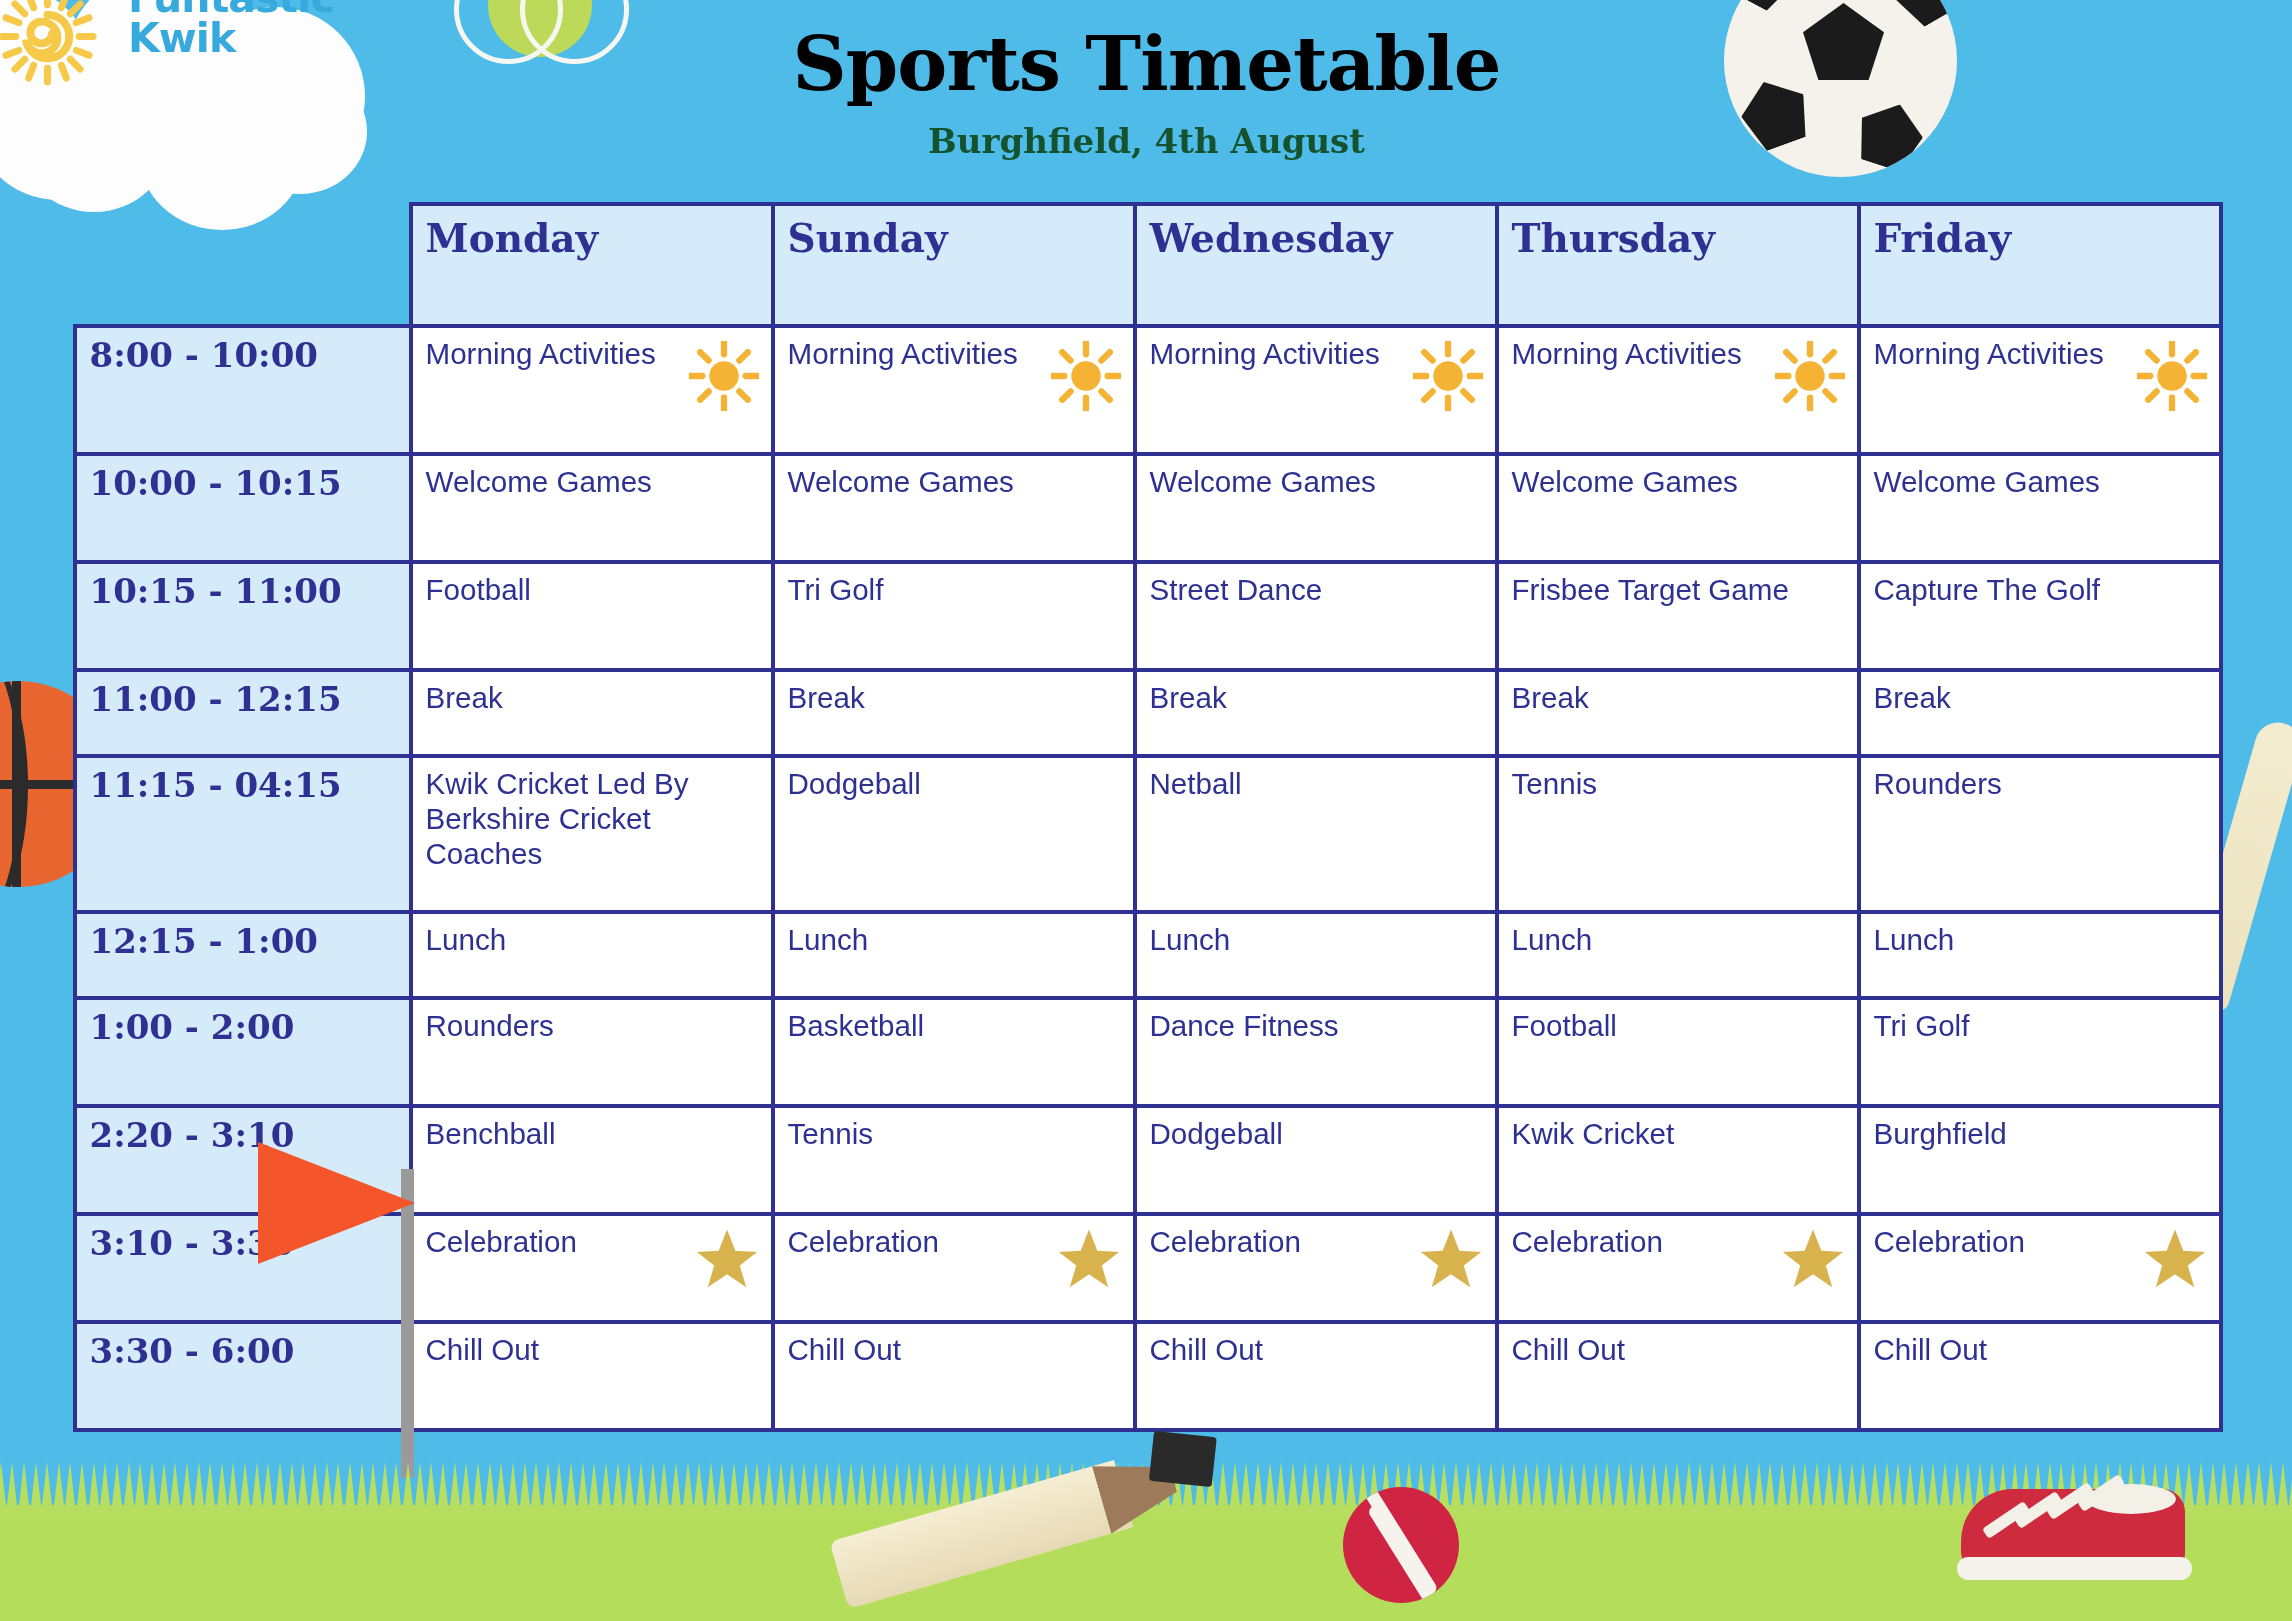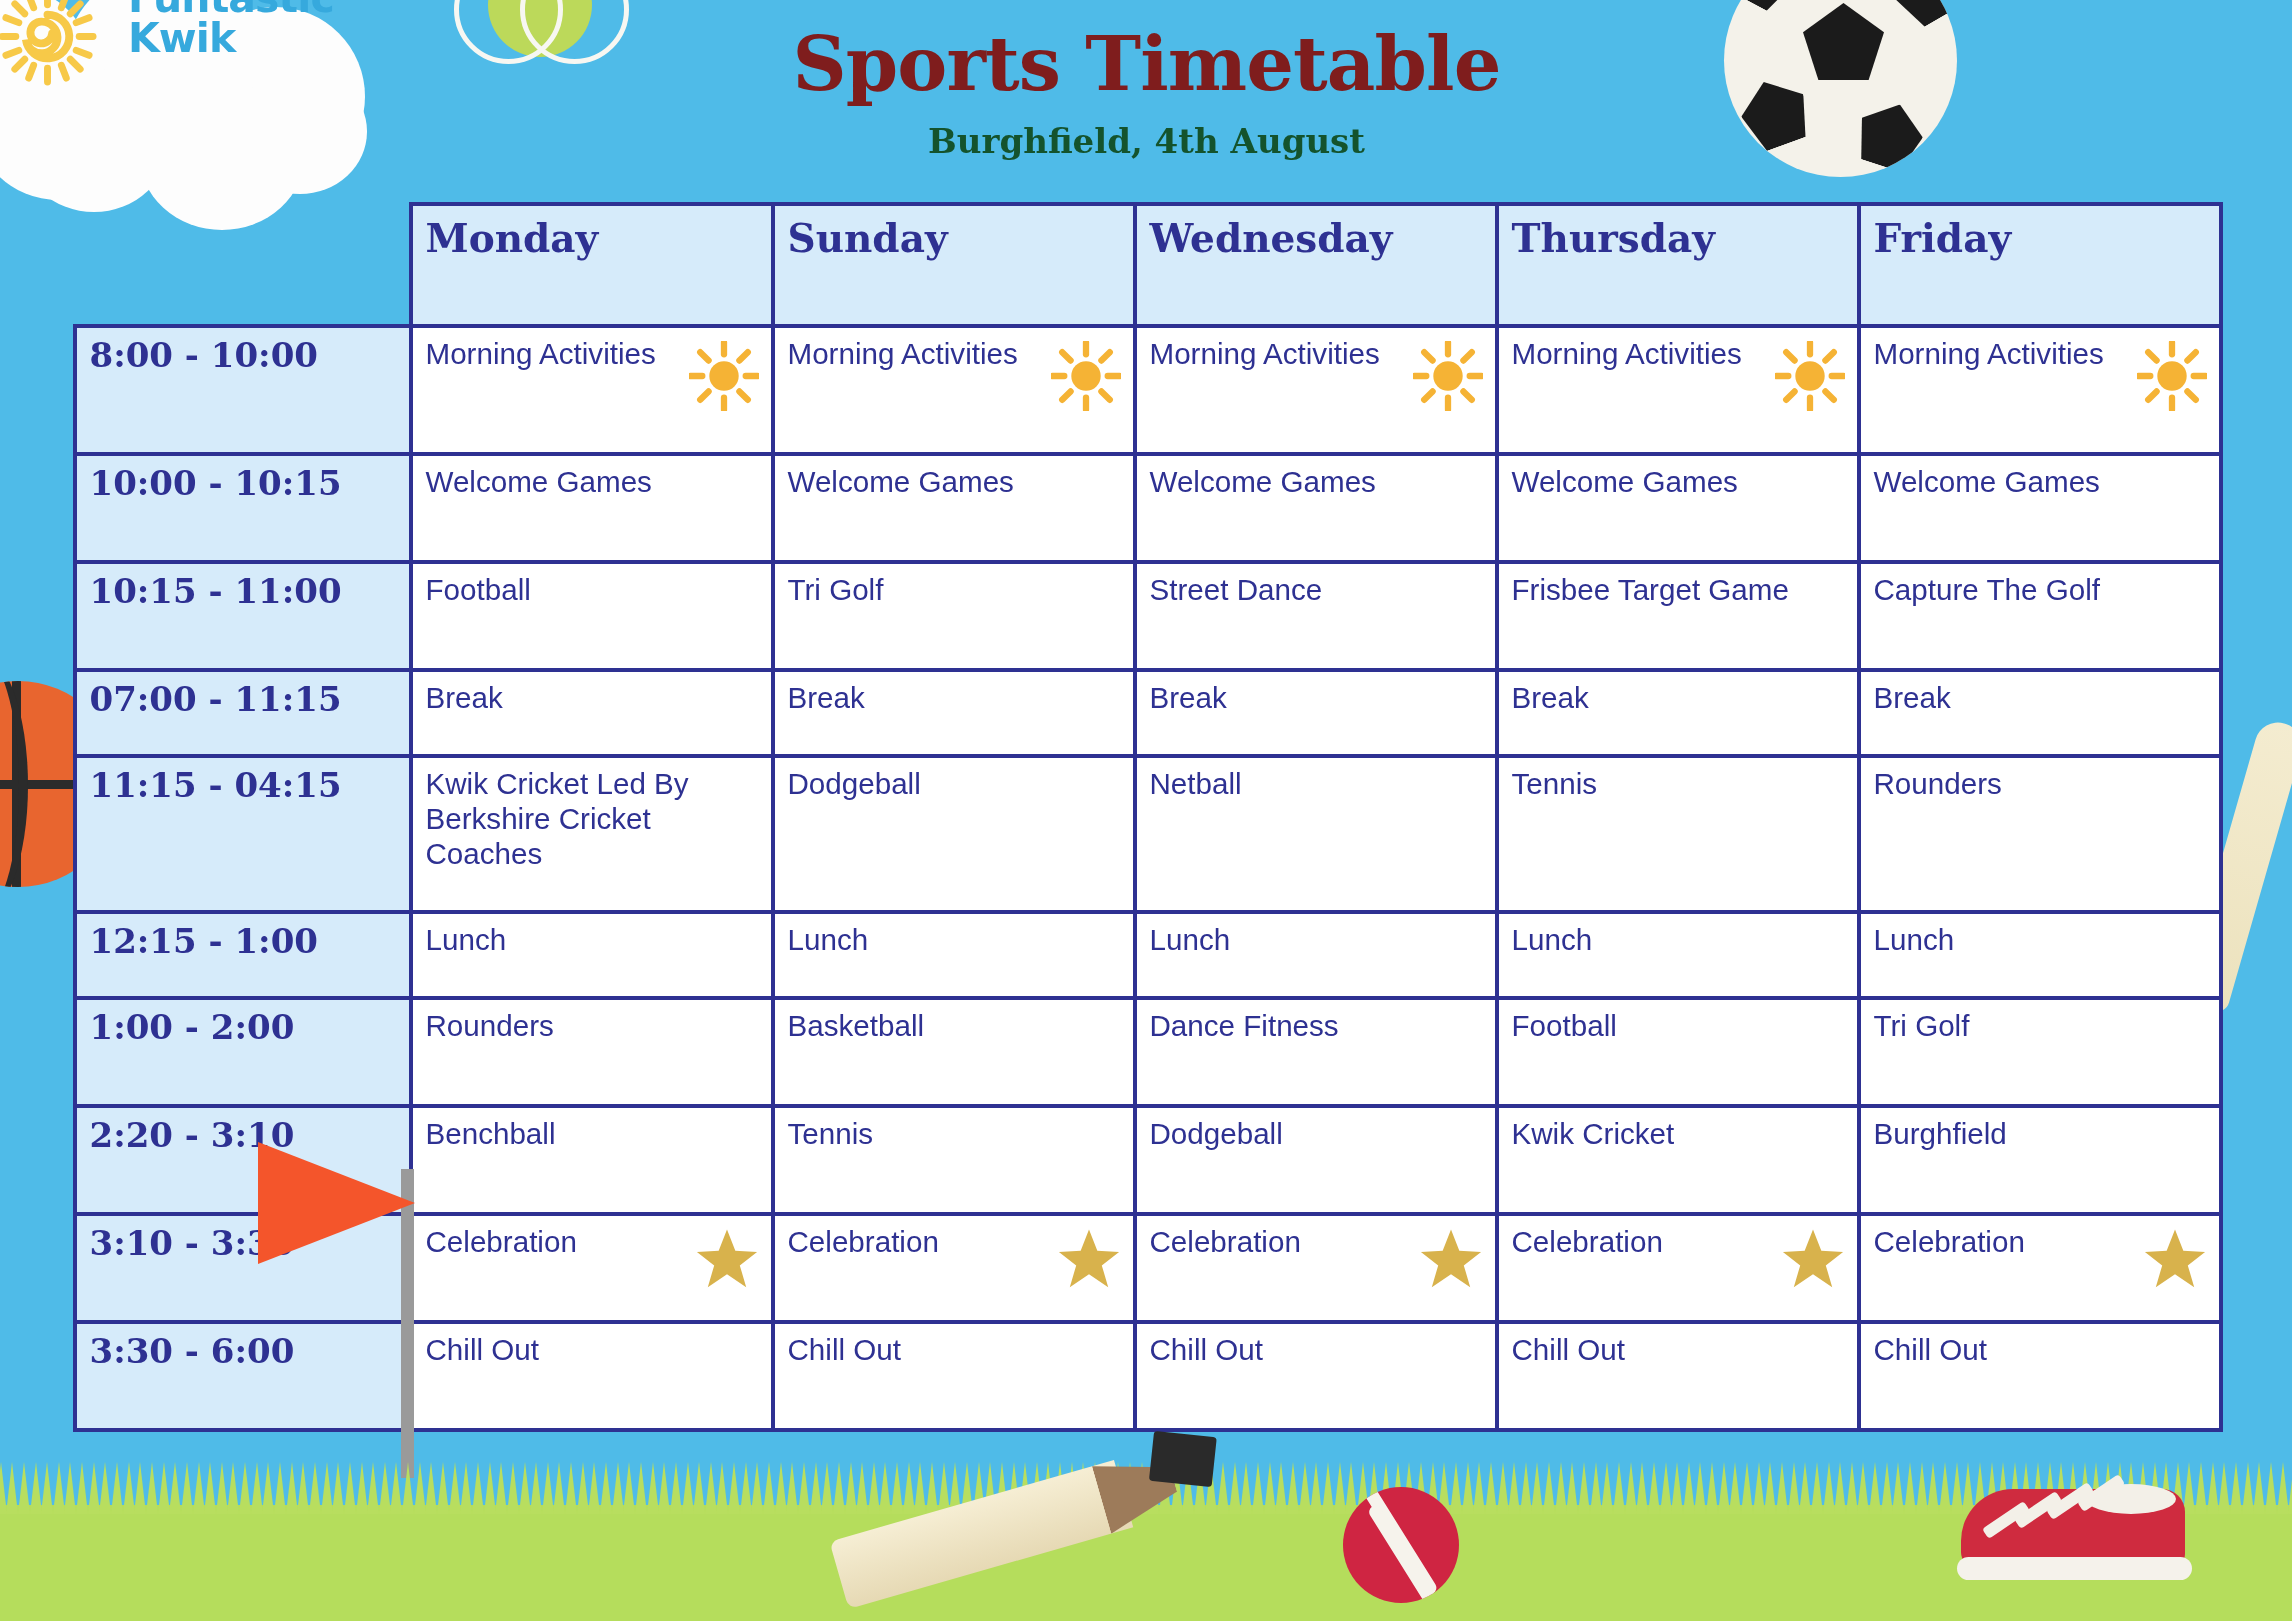--- a/index.html
+++ b/index.html
@@ -128,21 +128,21 @@
     background:#f5f2eb;border-radius:14.3px;
   }
   .shoe .lace{
     position:absolute;height:11.6px;width:50px;background:#f3f0e8;
     transform:rotate(-34deg);border-radius:3.6px;
   }
 
   
   .title{
     position:absolute;left:0;right:0;top:19.7px;text-align:center;
-    color:#7f1d1d;font-family:"DejaVu Serif",serif;font-weight:bold;
+    color:#000000;font-family:"DejaVu Serif",serif;font-weight:bold;
     font-size:75px;letter-spacing:-0.9px;
   }
   .subtitle{
     position:absolute;left:0;right:0;top:121px;text-align:center;
     color:#14532d;font-family:"DejaVu Serif",serif;font-weight:bold;
     font-size:34px;
   }
 
   
   .timetable{
@@ -382,21 +382,21 @@
             <span class="celltext">Frisbee Target Game</span>
           </div>
         </td>
         <td>
           <div class="cellwrap">
             <span class="celltext">Capture The Golf</span>
           </div>
         </td>
       </tr>
       <tr class="r-sm">
-        <td class="timecell">07:00 - 11:15</td>
+        <td class="timecell">11:00 - 12:15</td>
         <td>
           <div class="cellwrap">
             <span class="celltext">Break</span>
           </div>
         </td>
         <td>
           <div class="cellwrap">
             <span class="celltext">Break</span>
           </div>
         </td>

